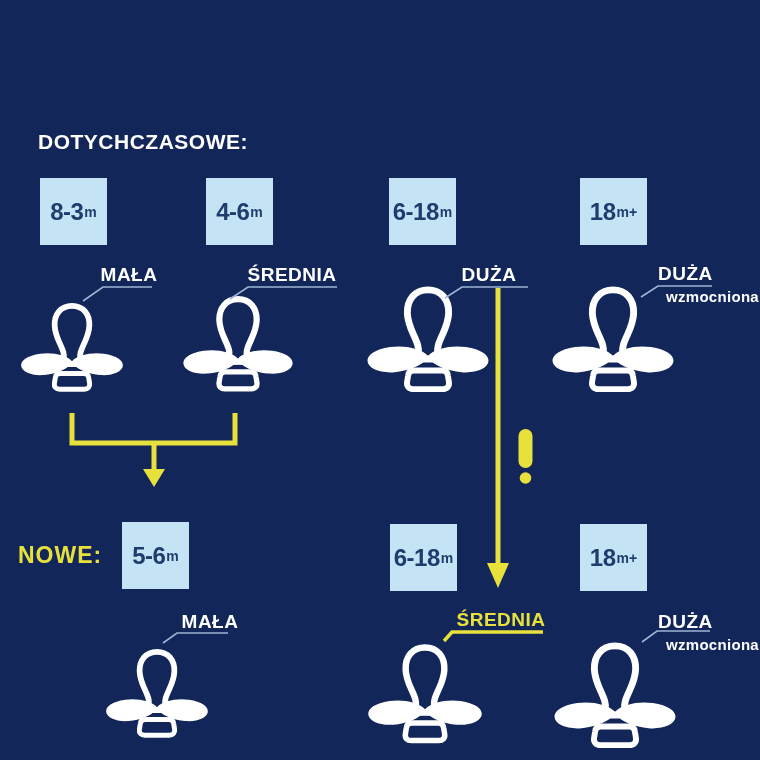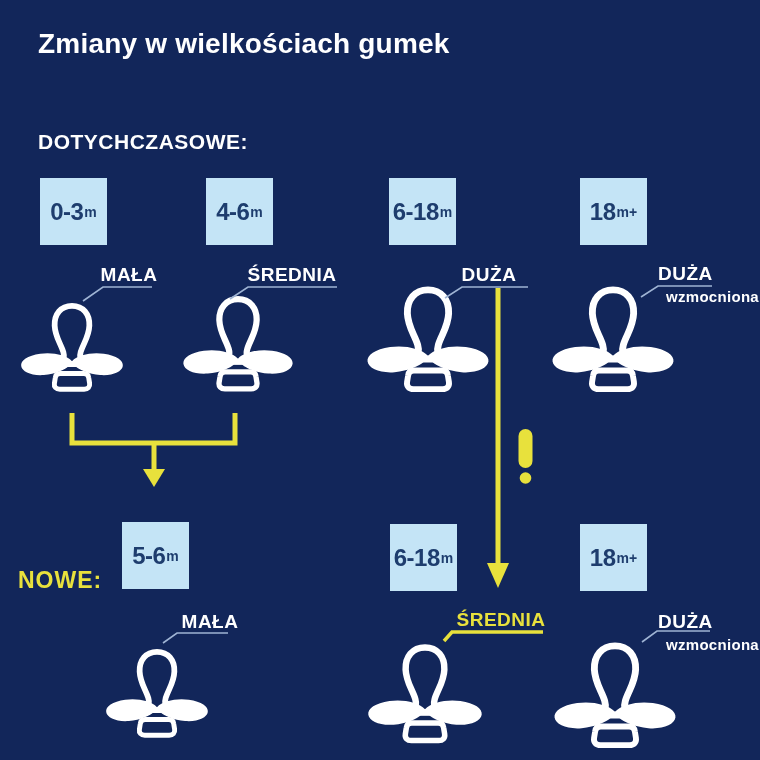--- a/index.html
+++ b/index.html
@@ -13,21 +13,21 @@
     position:relative;width:760px;height:760px;
     background:#12265a;overflow:hidden;color:#ffffff;
   }
   .title{
     position:absolute;left:38px;top:27px;
     font-size:28px;line-height:33px;font-weight:800;
     letter-spacing:.2px;color:#ffffff;
   }
   .section-label{position:absolute;font-weight:800;}
   .section-label.old{left:38px;top:130px;font-size:21px;color:#ffffff;letter-spacing:.5px;}
-  .section-label.new{left:18px;top:567px;font-size:23px;color:#e8e13c;letter-spacing:1px;}
+  .section-label.new{left:18px;top:542px;font-size:23px;color:#e8e13c;letter-spacing:1px;}
   .agebox{
     position:absolute;width:67px;height:67px;
     background:#c4e4f6;color:#1e3d6e;
     display:flex;align-items:center;justify-content:center;
     font-weight:800;
   }
   .agebox .age{font-size:24px;letter-spacing:-.5px;}
   .agebox .unit{font-size:14px;margin-left:1px;}
   .size-label{
     position:absolute;font-size:19px;font-weight:800;
@@ -39,28 +39,27 @@
   .pacifier{position:absolute;}
   .overlay{position:absolute;left:0;top:0;width:760px;height:760px;}
   .defs{position:absolute;width:0;height:0;overflow:hidden;}
 </style>
 </head>
 <body>
 
 <div class="canvas">
 
   <div class="title">
-    <div>Zmiany w wielkościach gumek</div>
   </div>
 
   <div class="section-label old">DOTYCHCZASOWE:</div>
   <div class="section-label new">NOWE:</div>
 
   <div class="agebox" style="left:40px;top:178px">
-    <span class="age">0-3</span>
+    <span class="age">8-3</span>
       <span class="unit">m</span>
   </div>
   <div class="agebox" style="left:206px;top:178px">
     <span class="age">4-6</span>
       <span class="unit">m</span>
   </div>
   <div class="agebox" style="left:389px;top:178px">
     <span class="age">6-18</span>
       <span class="unit">m</span>
   </div>

